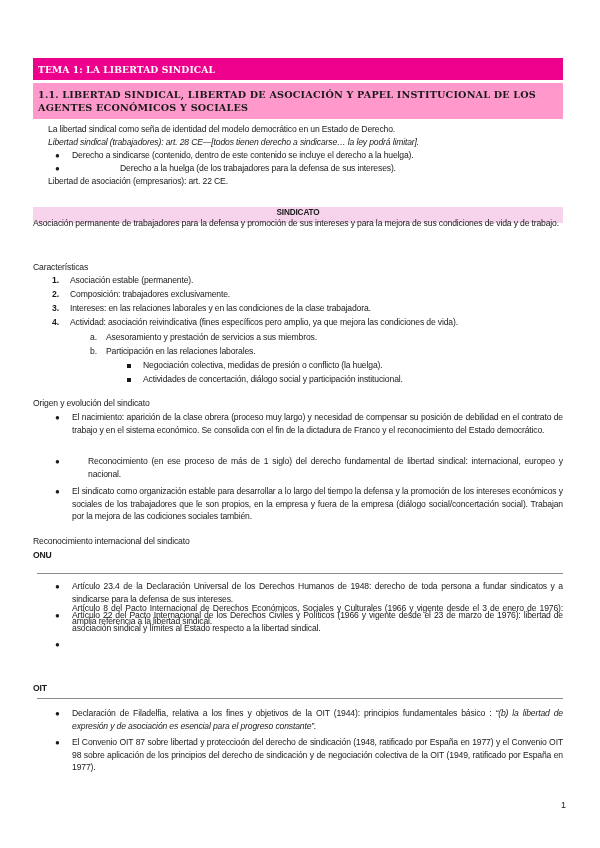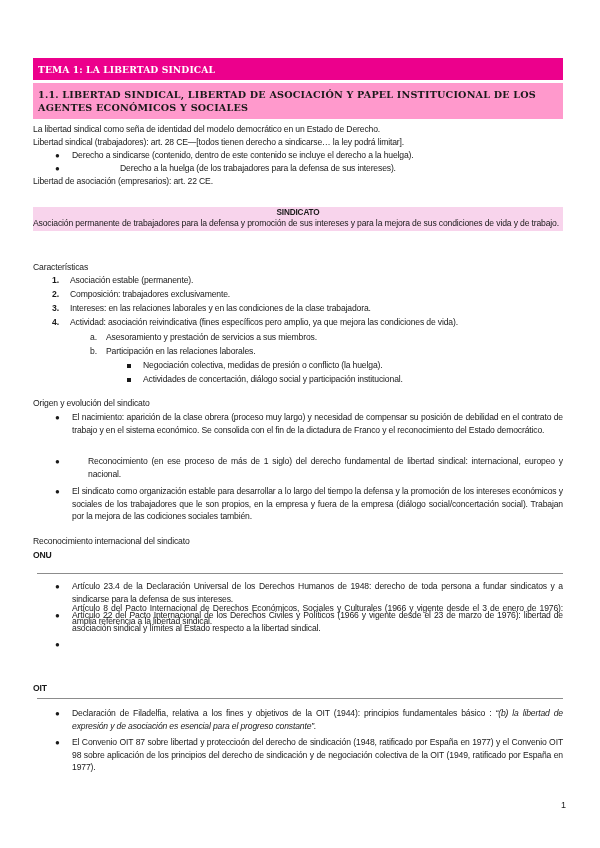--- a/index.html
+++ b/index.html
@@ -27,28 +27,28 @@
     position: absolute; left: 33px; top: 83px; width: 530px; height: 36px;
     background: #ff99cc;
     color: #1a1a1a;
     font-family: "DejaVu Serif", "Liberation Serif", serif;
     font-weight: bold;
     font-size: 9.6px;
     line-height: 13px;
     padding: 5px 0 0 5px;
     letter-spacing: 0.2px;
   }
-  .line { position: absolute; left: 33px; white-space: nowrap; line-height: 11px; }
+  .line { position: absolute; left: 48px; white-space: nowrap; line-height: 11px; }
   .b { position: absolute; white-space: nowrap; line-height: 11px; }
   .dot { position: absolute; font-size: 8px; line-height: 11px; }
   .sq { position: absolute; width: 4px; height: 4px; background: #1a1a1a; }
   .num { position: absolute; font-weight: bold; line-height: 11px; }
   .justify { position: absolute; text-align: justify; text-align-last: left; line-height: 12.7px; }
   .section-bar {
-    position: absolute; left: 33px; top: 207px; width: 530px; height: 24px;
+    position: absolute; left: 33px; top: 207px; width: 530px; height: 16px;
     background: #f8d4ec;
     text-align: center;
     font-weight: bold;
     font-size: 8.2px;
     line-height: 11px;
   }
   .rule { position: absolute; left: 37px; width: 526px; height: 1px; background: #8c8c8c; }
   .label { position: absolute; left: 33px; line-height: 11px; }
   .bold { font-weight: bold; }
   .ital { font-style: italic; }
@@ -60,21 +60,21 @@
 <div class="page">
 
   <div class="h1-bar">TEMA 1: LA LIBERTAD SINDICAL</div>
 
   <div class="h2-bar">
     <div>1.1. LIBERTAD SINDICAL, LIBERTAD DE ASOCIACIÓN Y PAPEL INSTITUCIONAL DE LOS</div>
     <div>AGENTES ECONÓMICOS Y SOCIALES</div>
   </div>
 
   <div class="line" style="top:124px;">La libertad sindical como seña de identidad del modelo democrático en un Estado de Derecho.</div>
-  <div class="line" style="top:137px;">Libertad sindical (trabajadores): art. 28 CE—[todos tienen derecho a sindicarse… la ley podrá limitar].</div>
+  <div class="line" style="top:137px;font-style:italic;">Libertad sindical (trabajadores): art. 28 CE—[todos tienen derecho a sindicarse… la ley podrá limitar].</div>
 
   <span class="dot" style="left:55px; top:150px;">●</span>
   <div class="b" style="left:72px; top:150px;">Derecho a sindicarse (contenido, dentro de este contenido se incluye el derecho a la huelga).</div>
   <span class="dot" style="left:55px; top:163px;">●</span>
   <div class="b" style="left:72px; top:163px;margin-left:48px;">Derecho a la huelga (de los trabajadores para la defensa de sus intereses).</div>
 
   <div class="line" style="top:176px;">Libertad de asociación (empresarios): art. 22 CE.</div>
 
   <div class="section-bar">SINDICATO</div>
   <div class="justify" style="left:33px; top:217px; width:530px;">Asociación permanente de trabajadores para la defensa y promoción de sus intereses y para la mejora de sus condiciones de vida y de trabajo.</div>

